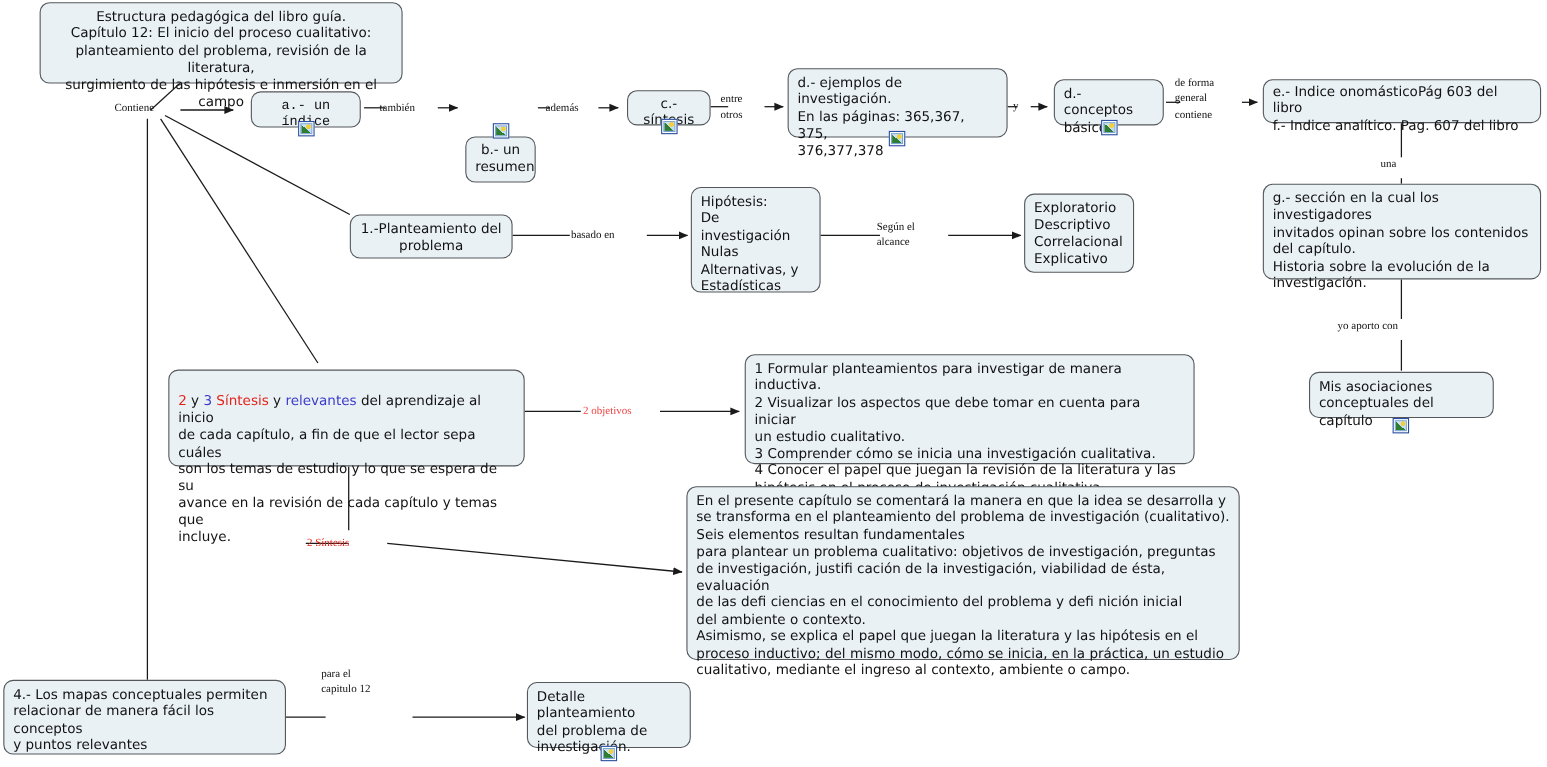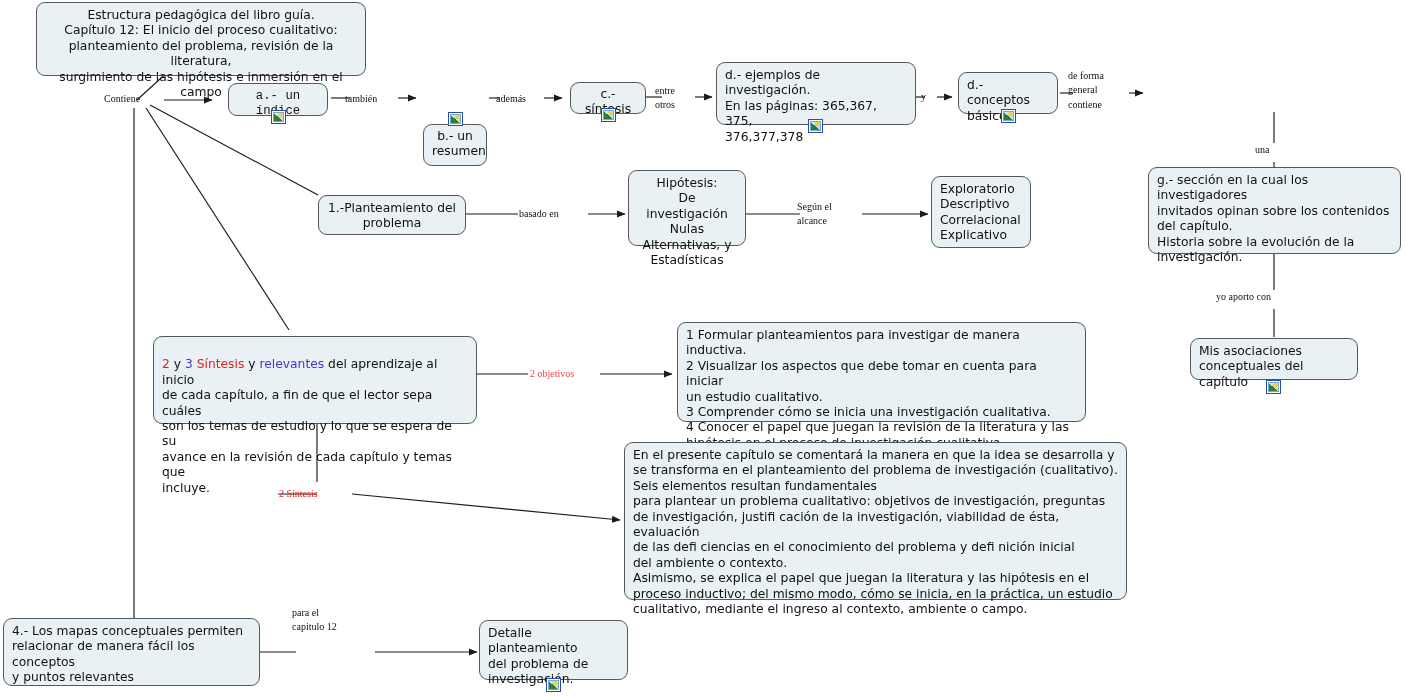--- a/index.html
+++ b/index.html
@@ -164,20 +164,22 @@
   <div class="node" style="left:958px;top:72px;width:100px;height:42px;">d.- conceptos
 básicos</div>
   <span class="picicon" style="left:1001px;top:109px;">
       <i></i>
     </span>
 
   <div class="lbl" style="left:1068px;top:69px;width:66px;">de forma
 general
 contiene</div>
 
+  <div class="node" style="left:1148px;top:72px;width:253px;height:40px;padding-top:3px;">e.- Indice onomásticoPág 603 del libro
+f.- Indice analítico. Pag. 607 del libro</div>
 
   <div class="lbl" style="left:1255px;top:143px;width:40px;">una</div>
 
   <div class="node" style="left:1148px;top:167px;width:253px;height:87px;">g.- sección en la cual los investigadores
 invitados opinan sobre los contenidos
 del capítulo.
 Historia sobre la evolución de la
 investigación.</div>
 
   <div class="lbl" style="left:1216px;top:290px;width:118px;">yo aporto con</div>
@@ -186,21 +188,21 @@
 conceptuales del capítulo</div>
   <span class="picicon" style="left:1266px;top:380px;">
       <i></i>
     </span>
 
   <div class="node center" style="left:318px;top:195px;width:148px;height:40px;padding-top:5px;">1.-Planteamiento del
 problema</div>
 
   <div class="lbl" style="left:519px;top:207px;width:70px;">basado en</div>
 
-  <div class="node" style="left:628px;top:170px;width:118px;height:76px;text-align:center;">Hipótesis:
+  <div class="node" style="left:628px;top:170px;width:118px;height:96px;">Hipótesis:
 De investigación
 Nulas
 Alternativas, y
 Estadísticas</div>
 
   <div class="lbl" style="left:797px;top:200px;width:66px;">Según el
 alcance</div>
 
   <div class="node" style="left:931px;top:176px;width:100px;height:72px;">Exploratorio
 Descriptivo

